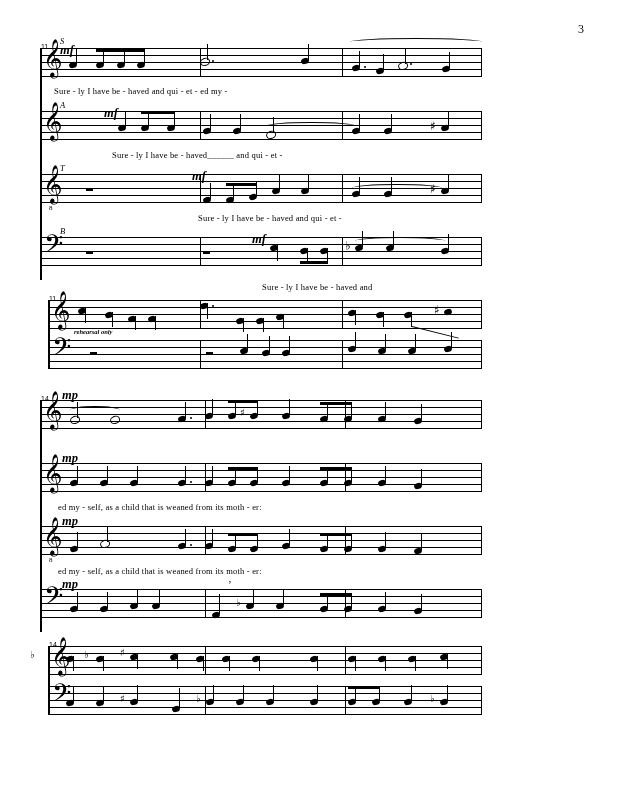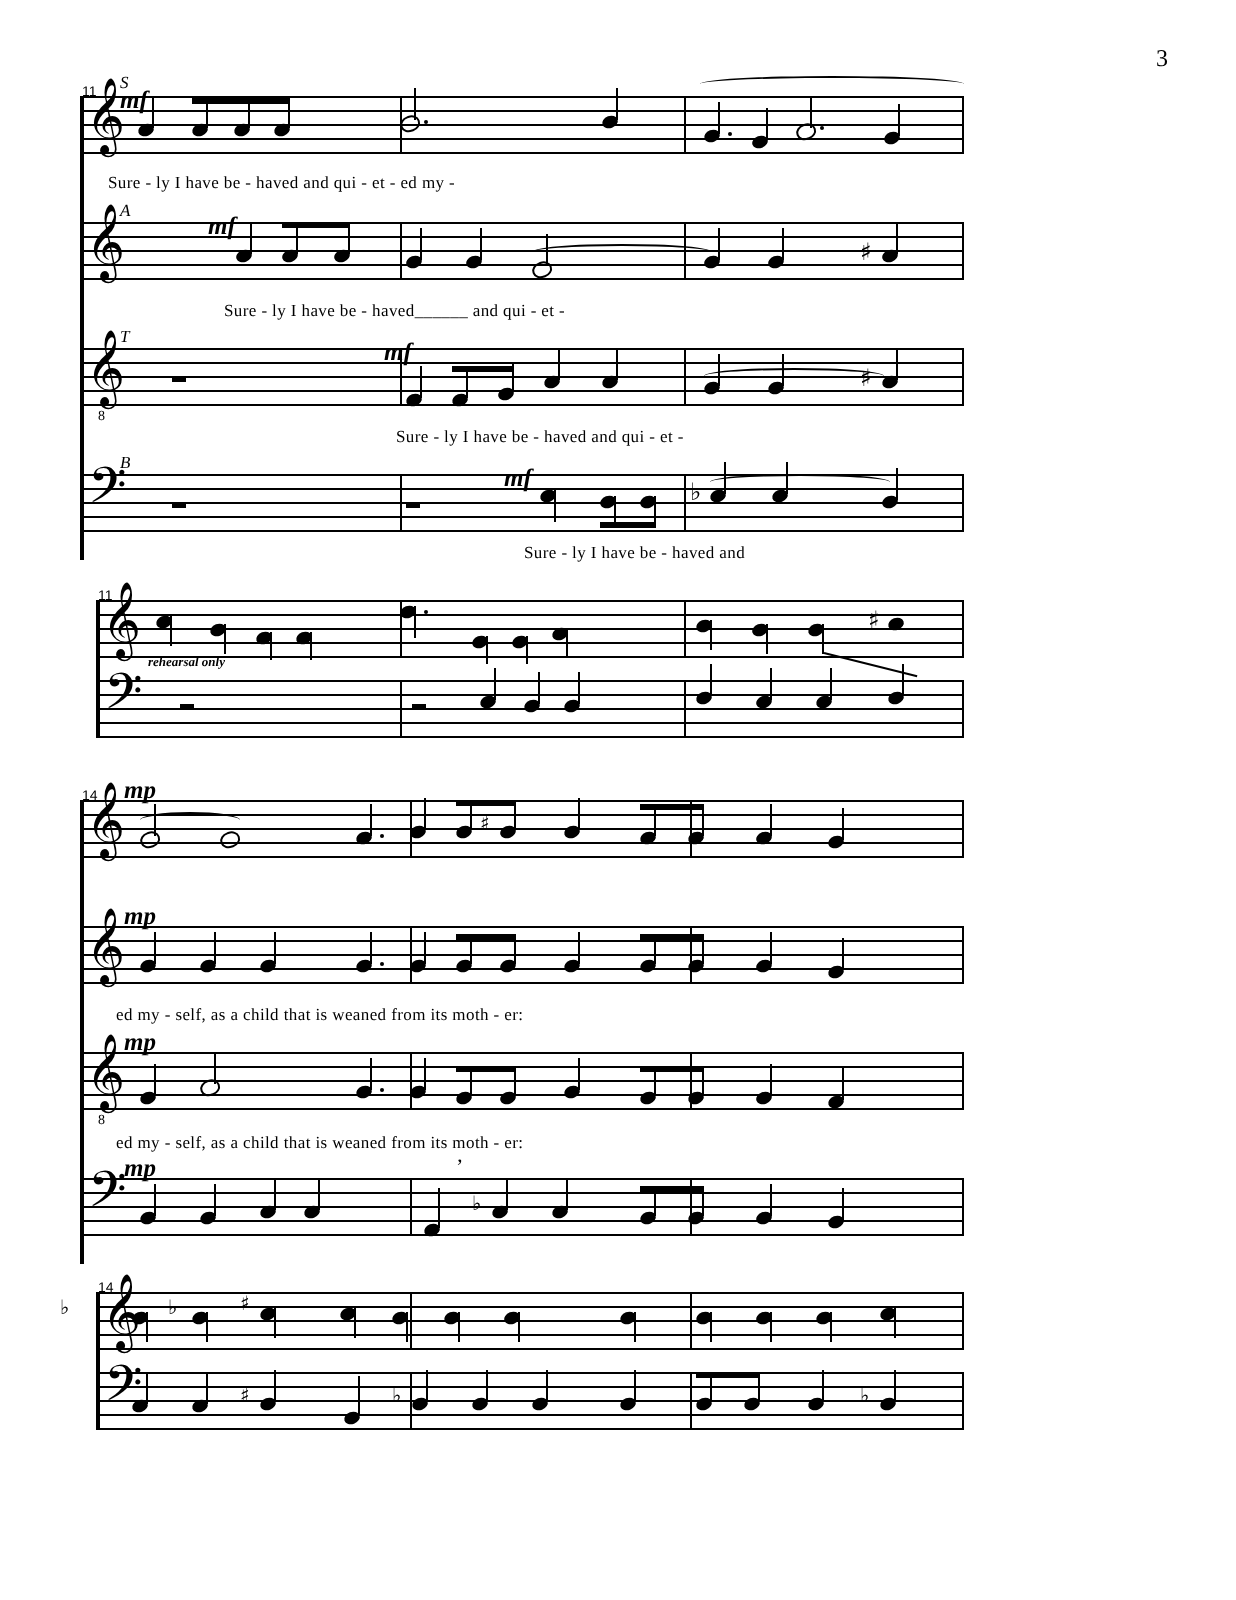--- a/index.html
+++ b/index.html
@@ -202,21 +202,21 @@
       <div class="beam" style="left:300px;top:261px;width:28px;"></div>
       <div class="acc" style="left:345px;top:240px;">♭</div>
       <div class="nh" style="left:355px;top:245px;"></div>
         <div class="stem" style="left:362px;top:231px;height:16px;"></div>
       <div class="nh" style="left:386px;top:245px;"></div>
         <div class="stem" style="left:393px;top:231px;height:16px;"></div>
       <div class="nh" style="left:441px;top:248px;"></div>
         <div class="stem" style="left:448px;top:234px;height:16px;"></div>
     </div>
     <div class="slur" style="left:355px;top:237px;width:90px;"></div>
-    <div class="lyric" style="left:262px;top:271px;">Sure - ly  I  have  be - haved  and</div>
+    <div class="lyric" style="left:262px;top:282px;">Sure - ly  I  have  be - haved  and</div>
 
     <div class="thickbar" style="left:48px;top:300px;height:68px;width:2px;"></div>
     <div class="measnum" style="left:49px;top:295px;">11</div>
 
     <div class="staff" style="left:48px;top:300px;width:434px;height:28px;">
       <div class="ln" style="top:0px;width:434px;"></div>
       <div class="ln" style="top:7px;width:434px;"></div>
       <div class="ln" style="top:14px;width:434px;"></div>
       <div class="ln" style="top:21px;width:434px;"></div>
       <div class="ln" style="top:28px;width:434px;"></div>

